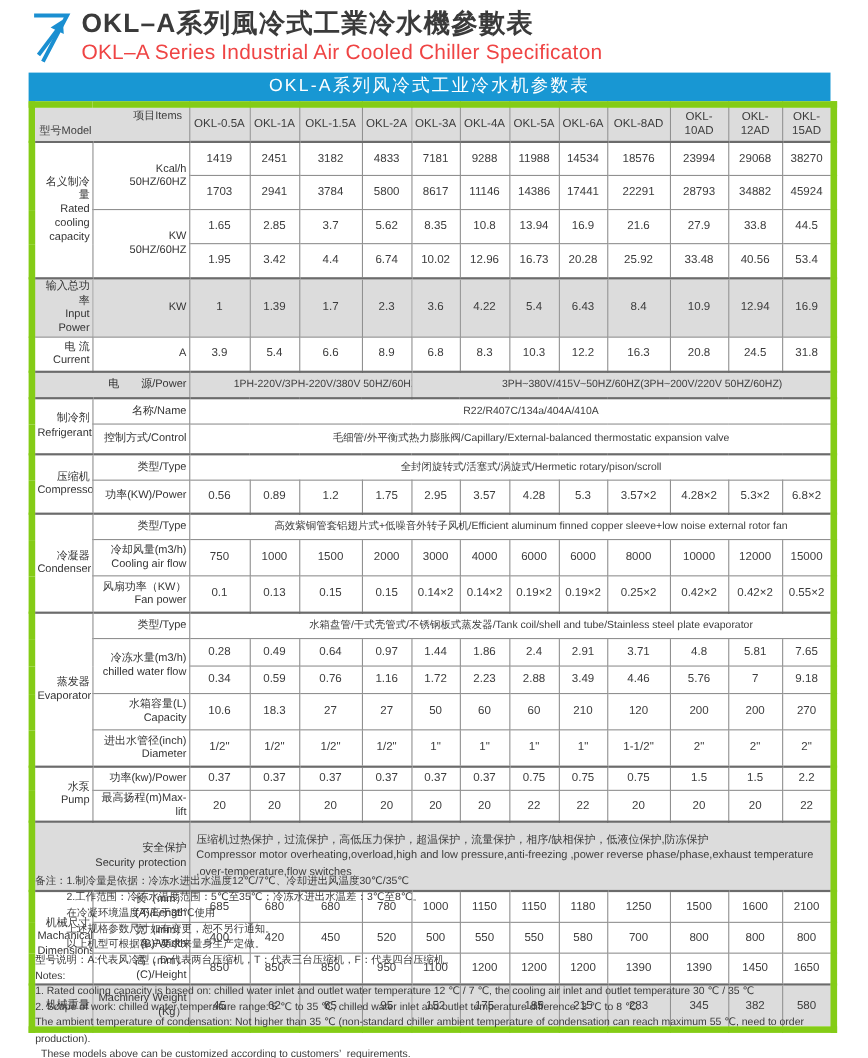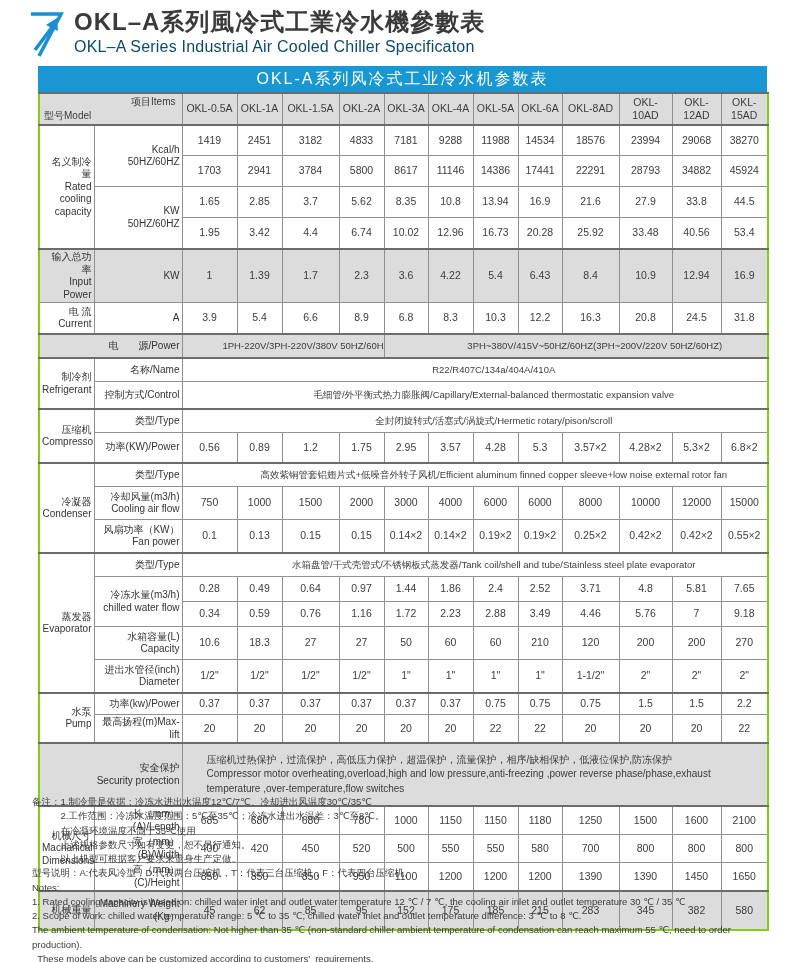--- a/index.html
+++ b/index.html
@@ -7,38 +7,38 @@
     width:789px;height:962px;overflow:hidden;
     font-family:"Liberation Sans","DejaVu Sans",sans-serif;
     color:#333;
   }
   .page{position:relative;width:789px;height:921px;background:#fff;}
   
   .doc-header{position:absolute;top:6px;left:28px;display:flex;align-items:flex-start;}
   .logo{width:38px;height:52px;margin-right:8px;flex:0 0 auto;}
   .titles{padding-top:2px;}
   .title-zh{font-size:24px;font-weight:600;color:#3a3a3a;letter-spacing:1px;line-height:1.15;}
-  .title-en{font-size:16px;font-weight:400;color:#0c4a6e;margin-top:2px;letter-spacing:.2px;}
+  .title-en{font-size:19px;font-weight:400;color:#ef4444;margin-top:2px;letter-spacing:.2px;}
   
-  .table-wrap{position:absolute;top:66px;left:38px;width:729px;border-radius:25px;}
+  .table-wrap{position:absolute;top:66px;left:26px;width:729px;border-radius:25px;}
   .table-title{
     height:26px;line-height:26px;background:#1897d3;color:#fff;
     text-align:center;font-size:16px;letter-spacing:2px;font-weight:500;
   }
-  table{border-collapse:collapse;table-layout:fixed;width:729px;border:2px solid #84cc16;}
+  table{border-collapse:collapse;table-layout:fixed;width:729px;border:6px solid #84cc16;}
   td{
     border:1px solid #909090;text-align:center;vertical-align:middle;
     font-size:10.5px;color:#3c3c3c;padding:1px 2px;line-height:1.25;
     white-space:pre-line;overflow:hidden;
   }
   tr.sec td{border-top:2px solid #6b6b6b;}
   tr.gray td{background:#dcdcdc;}
   td.lbl{font-size:10px;color:#333;text-align:right;}
   td.long{font-size:9.5px;white-space:nowrap;padding-left:40px;}
-  td.left{text-align:left;padding:3px 24px;font-size:10px;line-height:1.45;margin-left:36px;}
+  td.left{text-align:left;padding:3px 6px;font-size:10px;line-height:1.45;margin-left:36px;}
   .rh18 td{height:18px}.rh20 td{height:20px}.rh22 td{height:22px}
   .rh24 td{height:24px}.rh27 td{height:27px}.rh28 td{height:28px}
   .rh30 td{height:30px}.rh35 td{height:35px}.rh55 td{height:55px}
   
   td.corner{
     position:relative;padding:0;
     background-image:linear-gradient(to bottom right,
       transparent calc(50% - .7px), #8c8c8c calc(50% - .7px),
       #8c8c8c calc(50% + .7px), transparent calc(50% + .7px));
   }
@@ -282,21 +282,21 @@
           <tr class="rh22">
             <td rowspan="2" class="lbl">冷冻水量(m3/h)
 chilled water flow</td>
             <td>0.28</td>
             <td>0.49</td>
             <td>0.64</td>
             <td>0.97</td>
             <td>1.44</td>
             <td>1.86</td>
             <td>2.4</td>
-            <td>2.52</td>
+            <td>2.91</td>
             <td>3.71</td>
             <td>4.8</td>
             <td>5.81</td>
             <td>7.65</td>
           </tr>
           <tr class="rh22">
             <td>0.34</td>
             <td>0.59</td>
             <td>0.76</td>
             <td>1.16</td>

